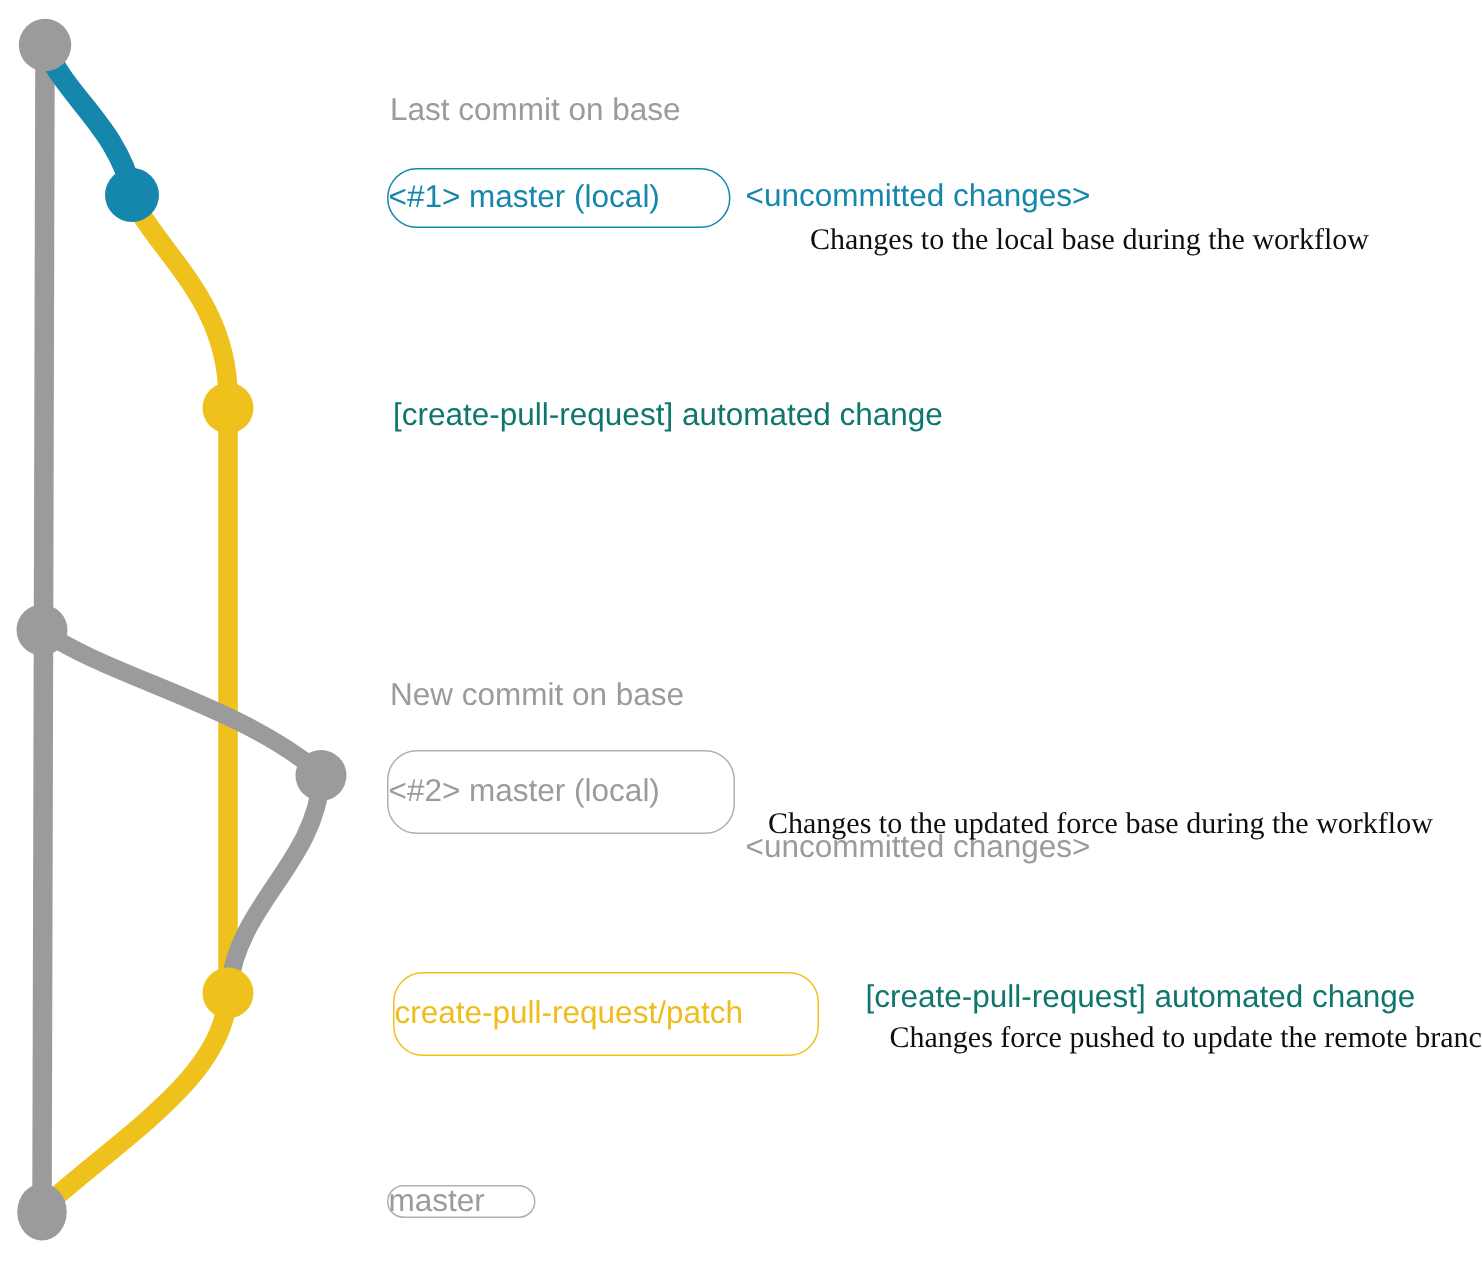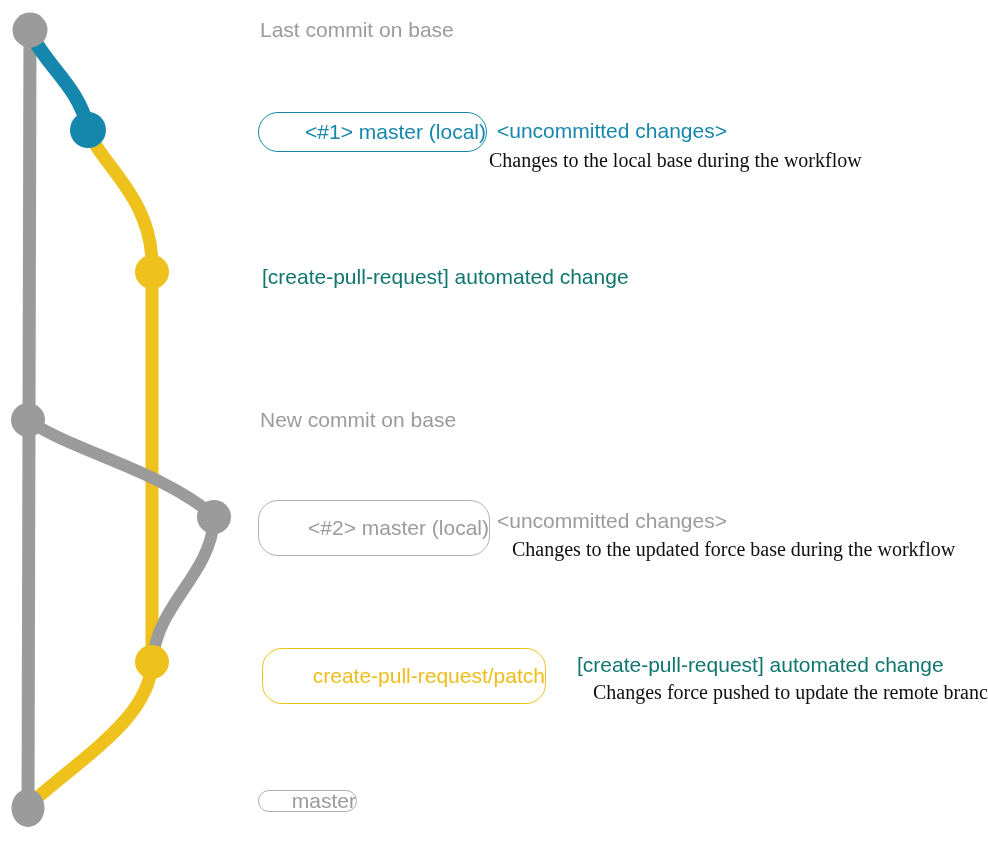--- a/index.html
+++ b/index.html
@@ -28,29 +28,29 @@
     line-height: 25px;
     white-space: nowrap;
   }
   .serif-desc {
     font-family: "Liberation Serif", serif;
     font-size: 20px;
     line-height: 23px;
     color: #0f0f0f;
     white-space: nowrap;
   }
-  .gray-text   { color: #9b9b9b; }
+  .gray-text   { color: #9b9b9b; margin-top: 44px; }
   .teal-text   { color: #1587ac; }
   .yellow-text { color: #0f766e; }
 
   .badge {
     position: absolute;
     display: flex;
     align-items: center;
-    justify-content: flex-end;
+    justify-content: flex-start;
     border-radius: 20px;
     font-size: 21px;
     white-space: nowrap;
     box-sizing: border-box;
     background: #ffffff;
   }
   .badge-teal   { border: 1.5px solid #1587ac; color: #1587ac; }
   .badge-gray   { border: 1.5px solid #b0b0b0; color: #9b9b9b; }
   .badge-yellow { border: 1.5px solid #eec11d; color: #eebd1b; }
 </style>
@@ -78,21 +78,21 @@
     <circle cx="152" cy="662" r="17" fill="#eec11d"></circle>
     <ellipse cx="28" cy="808" rx="16.5" ry="19" fill="#9b9b9b"></ellipse>
   </svg>
 
   <div class="abs sans-label gray-text" style="left:260px; top:17px;">Last commit on base</div>
 
   <div class="badge badge-teal" style="left:258px; top:112px; width:229px; height:40px;">
     <span>&lt;#1&gt; master (local)</span>
   </div>
   <div class="abs sans-label teal-text" style="left:497px; top:118px;">&lt;uncommitted changes&gt;</div>
-  <div class="abs serif-desc" style="left:489px; top:149px;">Changes to the local base during the workflow</div>
+  <div class="abs serif-desc" style="left:540px; top:149px;">Changes to the local base during the workflow</div>
 
   <div class="abs sans-label yellow-text" style="left:262px; top:264px;">[create-pull-request] automated change</div>
 
   <div class="abs sans-label gray-text" style="left:260px; top:407px;">New commit on base</div>
 
   <div class="badge badge-gray" style="left:258px; top:500px; width:232px; height:56px;">
     <span>&lt;#2&gt; master (local)</span>
   </div>
   <div class="abs sans-label gray-text" style="left:497px; top:508px;">&lt;uncommitted changes&gt;</div>
   <div class="abs serif-desc" style="left:512px; top:538px;">Changes to the updated force base during the workflow</div>

